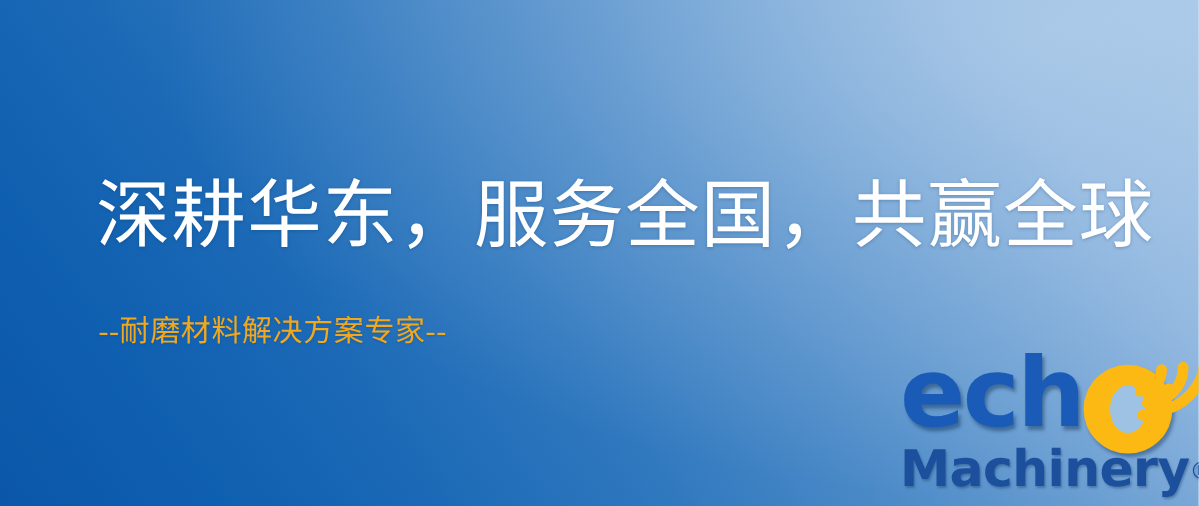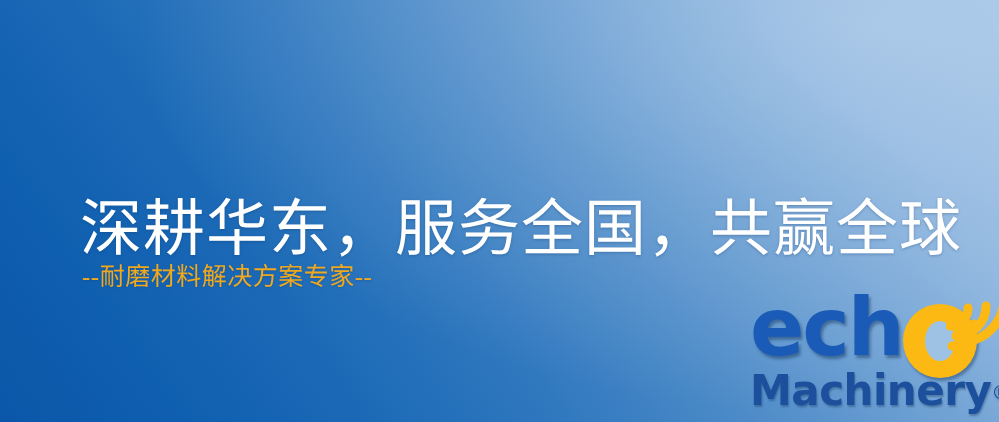--- a/index.html
+++ b/index.html
@@ -46,21 +46,20 @@
     left: 80px;
     top: 150px;
     width: 860px;
     color: #ffffff;
     font-family: "Liberation Serif", "DejaVu Serif", serif;
     font-size: 62px;
     line-height: 1.0;
     letter-spacing: 1px;
     white-space: nowrap;
     text-shadow: 0 1px 3px rgba(10, 50, 95, 0.30);
-    margin-top: 48px;
   }
 
   .subtitle {
     position: absolute;
     left: 82px;
     top: 264px;
     color: #f0a81e;
     font-family: "Liberation Serif", "DejaVu Serif", serif;
     font-size: 25px;
     line-height: 1.0;

